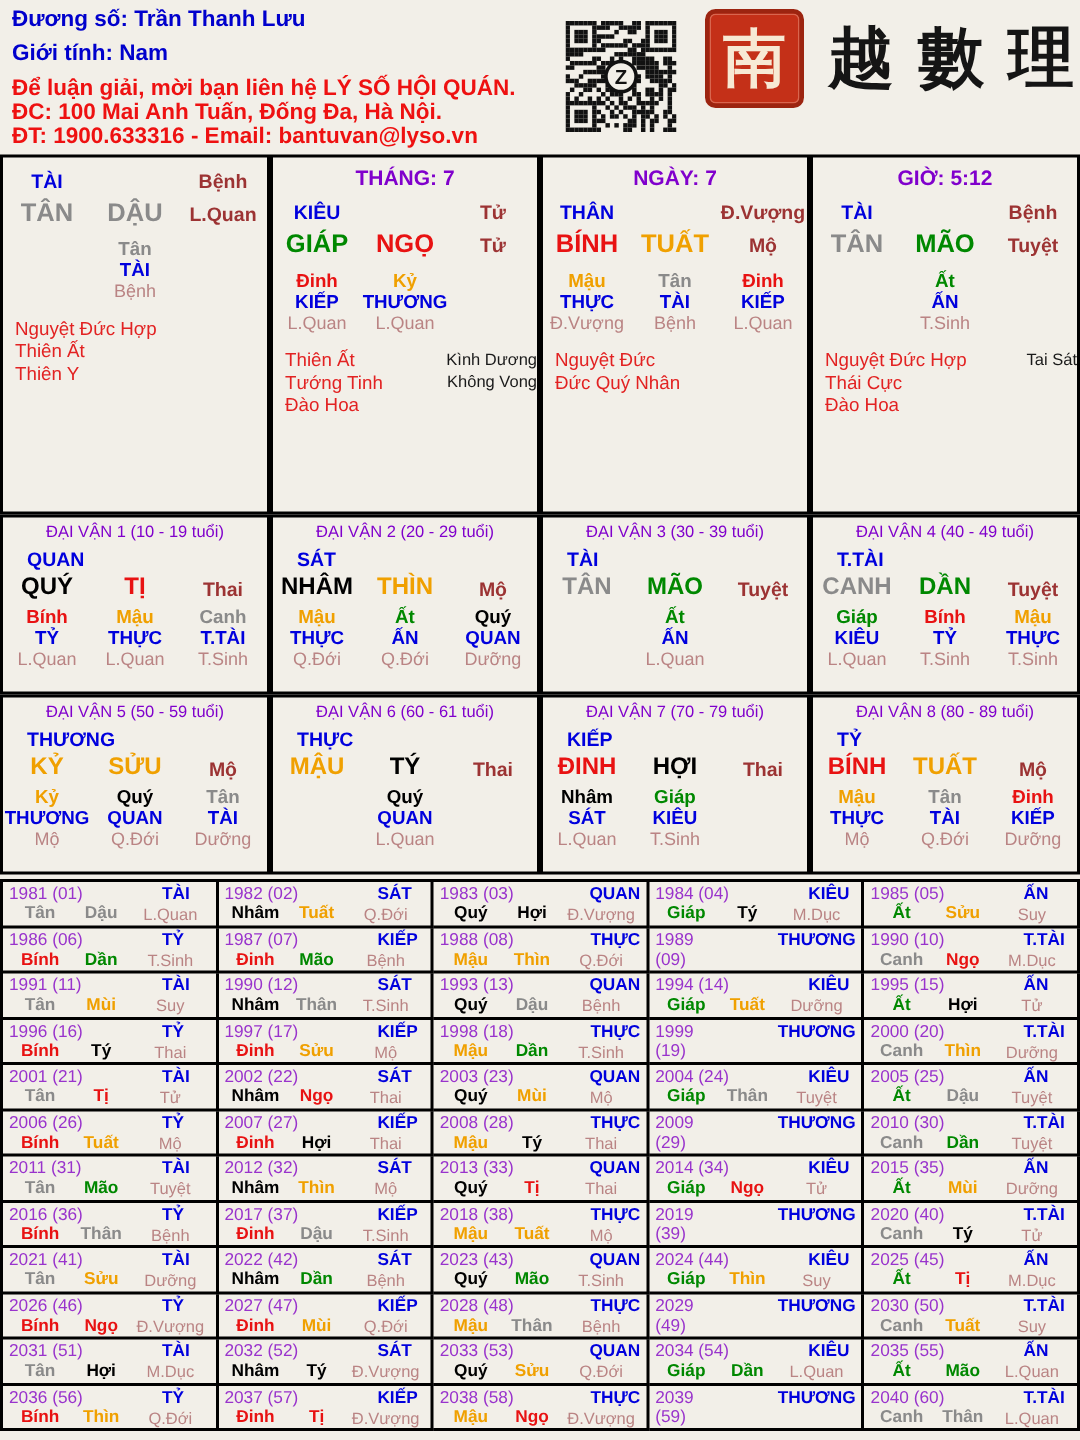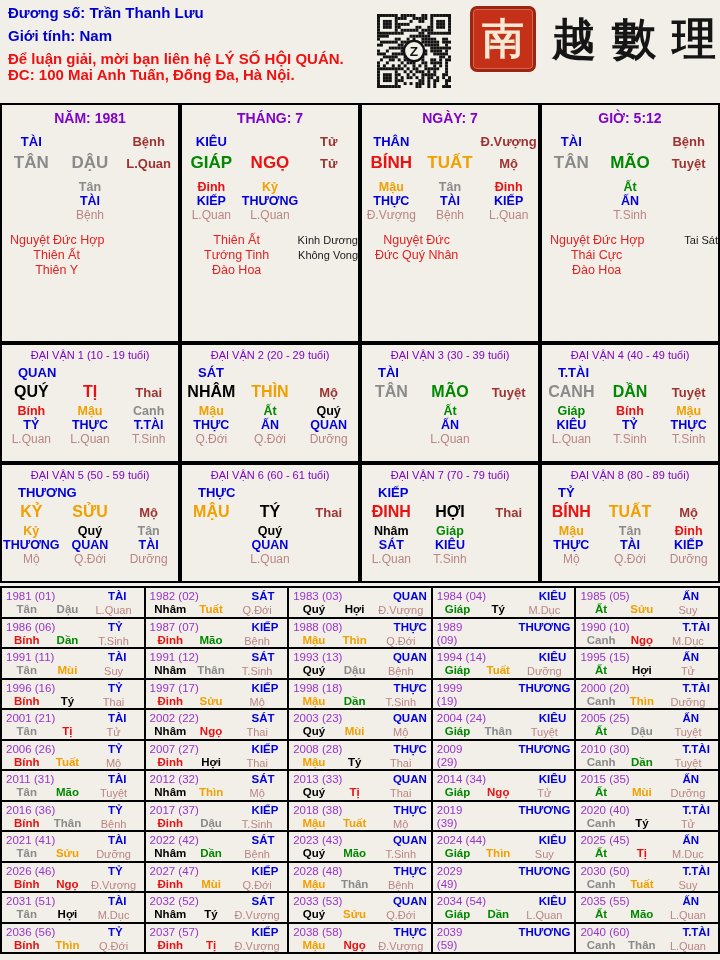--- a/index.html
+++ b/index.html
@@ -42,21 +42,21 @@
   .dvmain{margin-top:3px;}
   .big{font-size:17px;font-weight:bold;}
   .dvbig{font-size:16px;font-weight:bold;}
   .stagemain{color:var(--stage-maroon,#9c3333);font-weight:bold;font-size:13px;align-self:center;}
   .hiddenblk{margin-top:7px;}
   .dvbox .hiddenblk{margin-top:3px;}
   .hstem{font-size:12.5px;font-weight:bold;line-height:14px;}
   .hgod{font-size:12.5px;line-height:14px;}
   .stage-sm{color:var(--stage-rose,#ba8484);font-size:12px;line-height:14px;}
   .stars{display:flex;margin-top:11px;}
-  .stars-left{margin-left:8px;width:53%;text-align:center;}
+  .stars-left{margin-left:8px;width:53%;}
   .stars-right{flex:1;}
   .star-red{color:var(--star-red,#e22222);font-size:12.5px;line-height:15px;white-space:nowrap;}
   .star-black{color:var(--star-black,#1a1a1a);font-size:11px;line-height:15px;white-space:nowrap;text-align:right;}
   
   .e-metal{color:var(--metal,#8a8a8a);}
   .e-wood{color:var(--wood,#008800);}
   .e-fire{color:var(--fire,#e81212);}
   .e-earth{color:var(--earth,#f0a000);}
   .e-water{color:var(--water,#000);}
   
@@ -75,20 +75,21 @@
 </style>
 </head>
 <body style="--metal: #8a8a8a; --wood: #008800; --fire: #e81212; --earth: #f0a000; --water: #000000; --god-blue: #0000dd; --year-purple: #9933cc; --title-purple: #8000cc; --stage-maroon: #9c3333; --stage-rose: #ba8484; --star-red: #e22222; --star-black: #1a1a1a; --header-blue: #0000cc; --header-red: #ee1111; --seal-red: #c43018; --background: #f2efe8; --border: #000000;">
 
 <div class="header">
   <div class="hleft">
     <p class="hblue">Đương số: Trần Thanh Lưu</p>
     <p class="hblue">Giới tính:   Nam</p>
     <p class="hred">Để luận giải, mời bạn liên hệ LÝ SỐ HỘI QUÁN.</p>
     <p class="hred">ĐC: 100 Mai Anh Tuấn, Đống Đa, Hà Nội.</p>
+    <p class="hred">ĐT: 1900.633316 - Email: bantuvan@lyso.vn</p>
   </div>
   <svg id="qr-svg" class="qr" viewBox="0 0 25 25">
       <g fill="#111">
         <rect x="0" y="0" width="1" height="1"></rect>
         <rect x="1" y="0" width="1" height="1"></rect>
         <rect x="2" y="0" width="1" height="1"></rect>
         <rect x="3" y="0" width="1" height="1"></rect>
         <rect x="4" y="0" width="1" height="1"></rect>
         <rect x="5" y="0" width="1" height="1"></rect>
         <rect x="6" y="0" width="1" height="1"></rect>
@@ -448,21 +449,20 @@
       <span>南</span>
     </div>
     <span class="bchar">越</span>
     <span class="bchar">數</span>
     <span class="bchar">理</span>
   </div>
 </div>
 
 <div id="pillars-row" class="pillars">
     <div class="pbox">
-      <div class="ptitle">NĂM: 1981</div>
       <div class="row3 growp">
         <div class="col god">TÀI</div>
         <div class="col"></div>
         <div class="col stagetop">Bệnh</div>
       </div>
       <div class="row3 mainrow">
         <div class="col big e-metal">TÂN</div>
         <div class="col big e-metal">DẬU</div>
         <div class="col stagemain">L.Quan</div>
       </div>
@@ -938,21 +938,21 @@
         <span class="ygod god">TÀI</span>
       </div>
       <div class="yl2">
         <span class="ystem e-metal">Tân</span>
         <span class="ybranch e-earth">Mùi</span>
         <span class="ystage stage-sm">Suy</span>
       </div>
     </div>
     <div class="ycell">
       <div class="yl1">
-        <span class="ylabel">1991 (12)</span>
+        <span class="ylabel">1990 (12)</span>
         <span class="ygod god">SÁT</span>
       </div>
       <div class="yl2">
         <span class="ystem e-water">Nhâm</span>
         <span class="ybranch e-metal">Thân</span>
         <span class="ystage stage-sm">T.Sinh</span>
       </div>
     </div>
     <div class="ycell">
       <div class="yl1">

